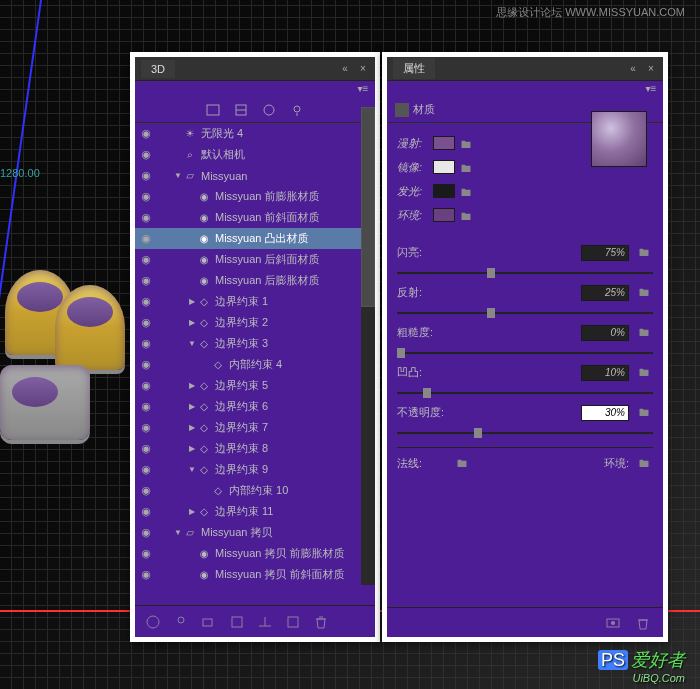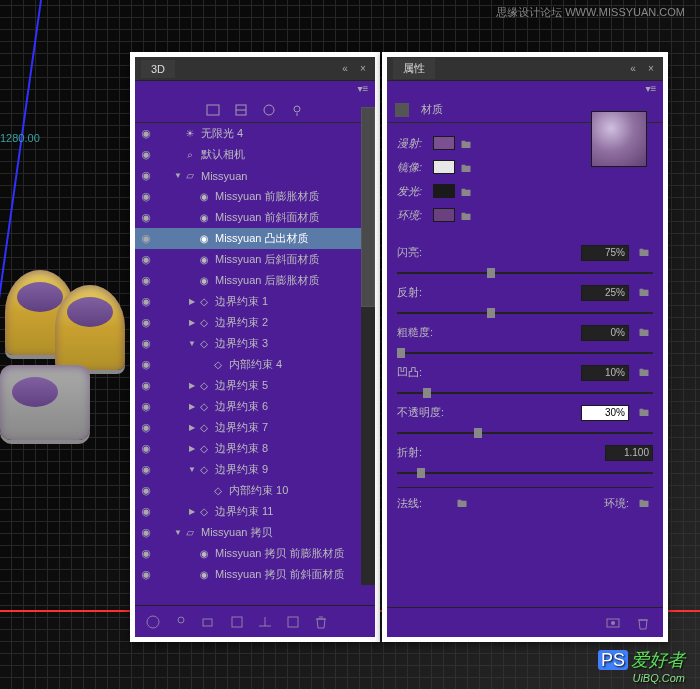--- a/index.html
+++ b/index.html
@@ -35,53 +35,53 @@
 .eye { font-size: 11px; }
 .indent { display: inline-block; }
 .tw { width: 10px; display: inline-block; text-align: center; font-size: 8px; color: #aaa; }
 .node-icon { width: 14px; display: inline-block; text-align: center; font-size: 10px; margin-right: 4px; }
 .node-label { font-size: 11px; }
 .panel-footer { position: absolute; bottom: 0; left: 0; right: 0; height: 32px; border-top: 1px solid #222; display: flex; align-items: center; gap: 12px; padding: 0 10px; }
 .footer-icon { width: 16px; height: 16px; opacity: 0.7; }
 .scrollbar { position: absolute; right: 0; top: 50px; width: 14px; height: 478px; background: #2a2a2a; }
 .scroll-thumb { position: absolute; top: 0; width: 14px; height: 200px; background: #4a4a4a; border: 1px solid #555; }
 
-.props-header { height: 26px; display: flex; align-items: center; padding: 0 8px; gap: 12px; border-bottom: 1px solid #2a2a2a; }
+.props-header { height: 26px; display: flex; align-items: center; padding: 0 8px; gap: 4px; border-bottom: 1px solid #2a2a2a; }
 .props-icon { width: 14px; height: 14px; background: #555; }
 .props-body { padding: 8px 10px; }
 .swatch-row { display: flex; align-items: center; height: 24px; gap: 6px; }
 .swatch-label { width: 30px; font-size: 11px; font-style: italic; }
 .swatch { width: 22px; height: 14px; border: 1px solid #1a1a1a; }
 .folder-icon { width: 14px; height: 12px; color: #888; font-size: 10px; }
 .preview-sphere { position: absolute; right: 16px; top: 54px; width: 56px; height: 56px; background: radial-gradient(circle at 35% 30%, #d0c0e0, #9070a0 45%, #604070); border: 1px solid #1a1a1a; }
 .slider-group { margin-top: 18px; }
 .slider-row { display: flex; align-items: flex-start; height: 22px; gap: 10px; }
 .slider-label { width: 50px; font-size: 11px; }
 .slider-flex { flex: 1; }
-.slider-value { width: 48px; height: 16px; background: #222; border: 1px solid #1a1a1a; font-size: 10px; text-align: right; padding-right: 3px; line-height: 14px; }
+.slider-value { width: 48px; height: 16px; background: #222; border: 1px solid #1a1a1a; font-size: 10px; text-align: right; padding-right: 3px; line-height: 14px; font-style: italic; }
 .slider-value.highlight { background: #fff; color: #000; }
 .slider-track { height: 12px; position: relative; margin-bottom: 6px; }
 .slider-track::before { content: ''; position: absolute; top: 5px; left: 0; right: 0; height: 2px; background: #222; }
 .slider-thumb { position: absolute; top: 1px; width: 8px; height: 10px; background: #888; }
 .divider { height: 1px; background: #222; margin: 8px 0; }
 .props-footer { position: absolute; bottom: 0; left: 0; right: 0; height: 30px; border-top: 1px solid #222; display: flex; align-items: center; justify-content: flex-end; gap: 14px; padding: 0 12px; }
 </style>
 </head>
 <body>
 
 <div class="viewport">
   <div class="grid-bg"></div>
   <div class="axis-blue"></div>
   <div class="axis-red"></div>
   <div class="text3d">
     <div class="letter l1"></div>
     <div class="letter l2"></div>
     <div class="letter l3"></div>
   </div>
-  <div style="position:absolute;left:0;top:132px;color:#3aa0a0;font-size:11px">1280.00</div>
+  <div style="position:absolute;left:0;top:167px;color:#3aa0a0;font-size:11px">1280.00</div>
 </div>
 
 <div class="watermark-top">思缘设计论坛  WWW.MISSYUAN.COM</div>
 <div class="watermark-bottom">
   <span class="ps">PS</span><span>爱好者</span>
   <span class="wm-sub">UiBQ.Com</span>
 </div>
 
 <div class="panel panel-left">
   <div class="panel-header">
@@ -405,30 +405,20 @@
           <div class="slider-row">
             <span class="slider-label">不透明度:</span>
             <span class="slider-flex"></span>
             <span class="slider-value highlight">30%</span>
             <span class="folder-icon">🖿</span>
           </div>
           <div class="slider-track">
             <div class="slider-thumb" style="left:30%"></div>
           </div>
         </div>
-        <div>
-          <div class="slider-row">
-            <span class="slider-label">折射:</span>
-            <span class="slider-flex"></span>
-            <span class="slider-value">1.100</span>
-          </div>
-          <div class="slider-track">
-            <div class="slider-thumb" style="left:8%"></div>
-          </div>
-        </div>
       </div>
     <div class="divider"></div>
     <div class="slider-row">
       <span class="slider-label">法线:</span>
       <span class="folder-icon">🖿</span>
       <span class="slider-flex"></span>
       <span>环境:</span>
       <span class="folder-icon">🖿</span>
     </div>
   </div>

